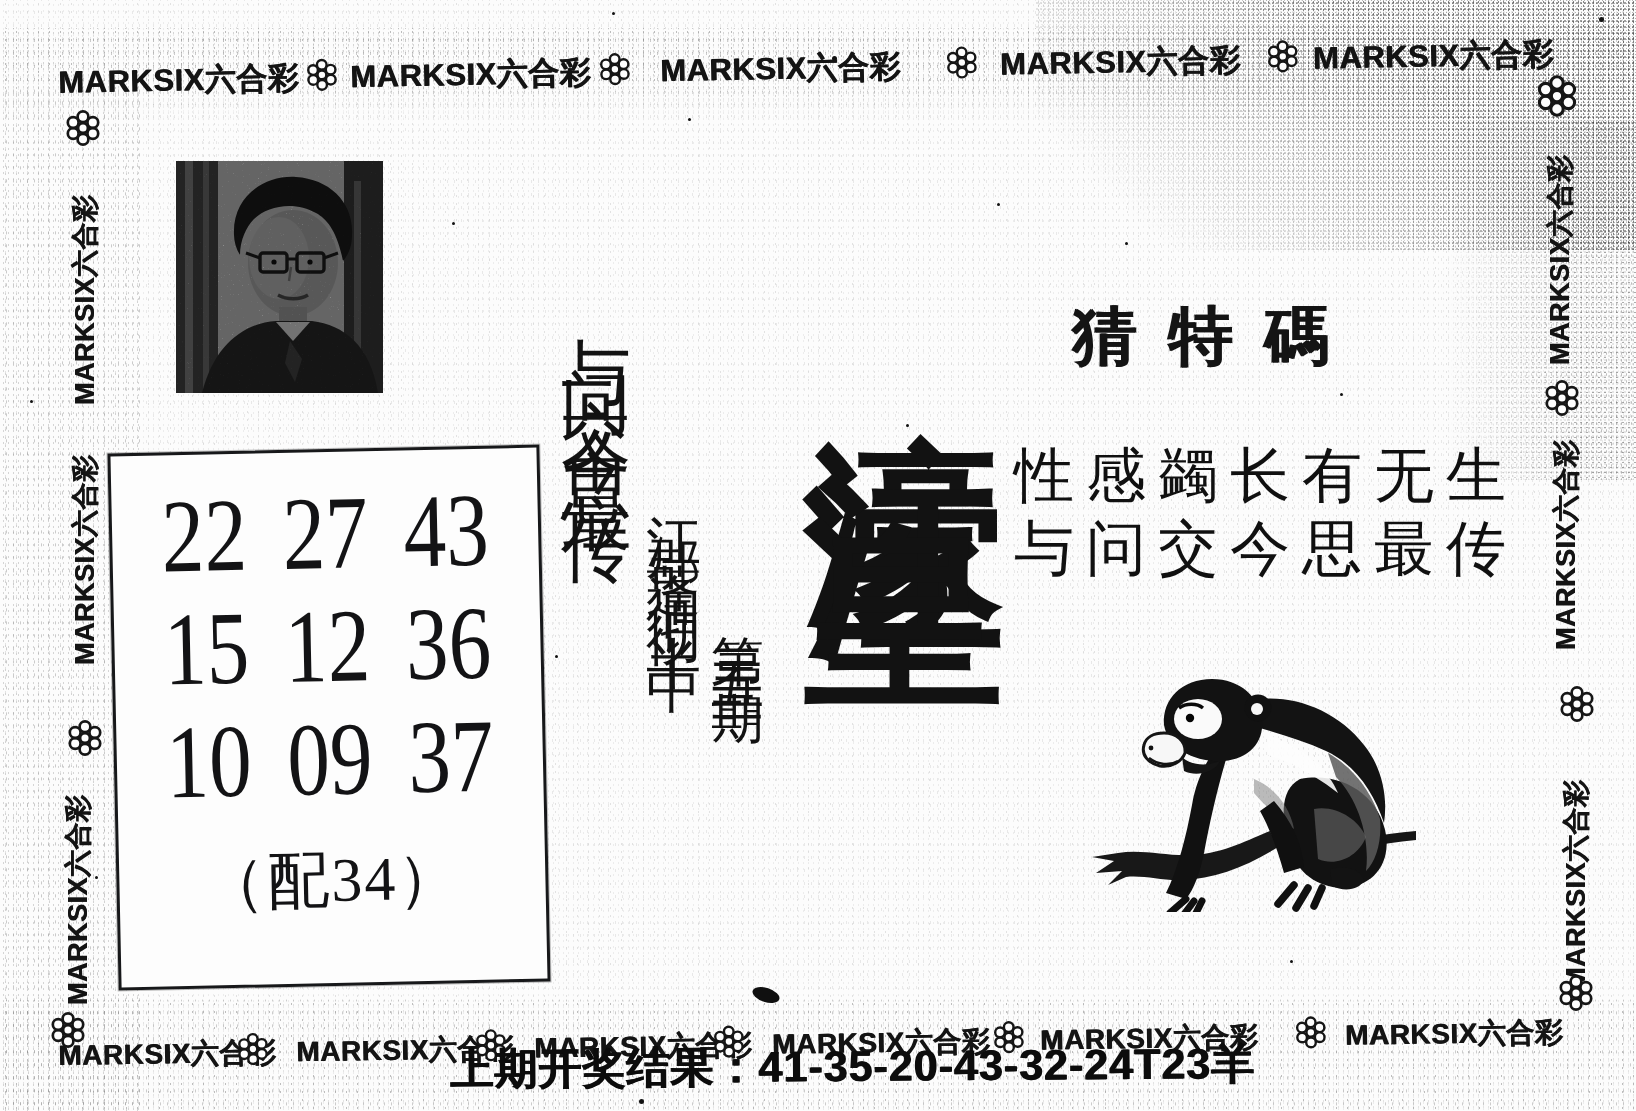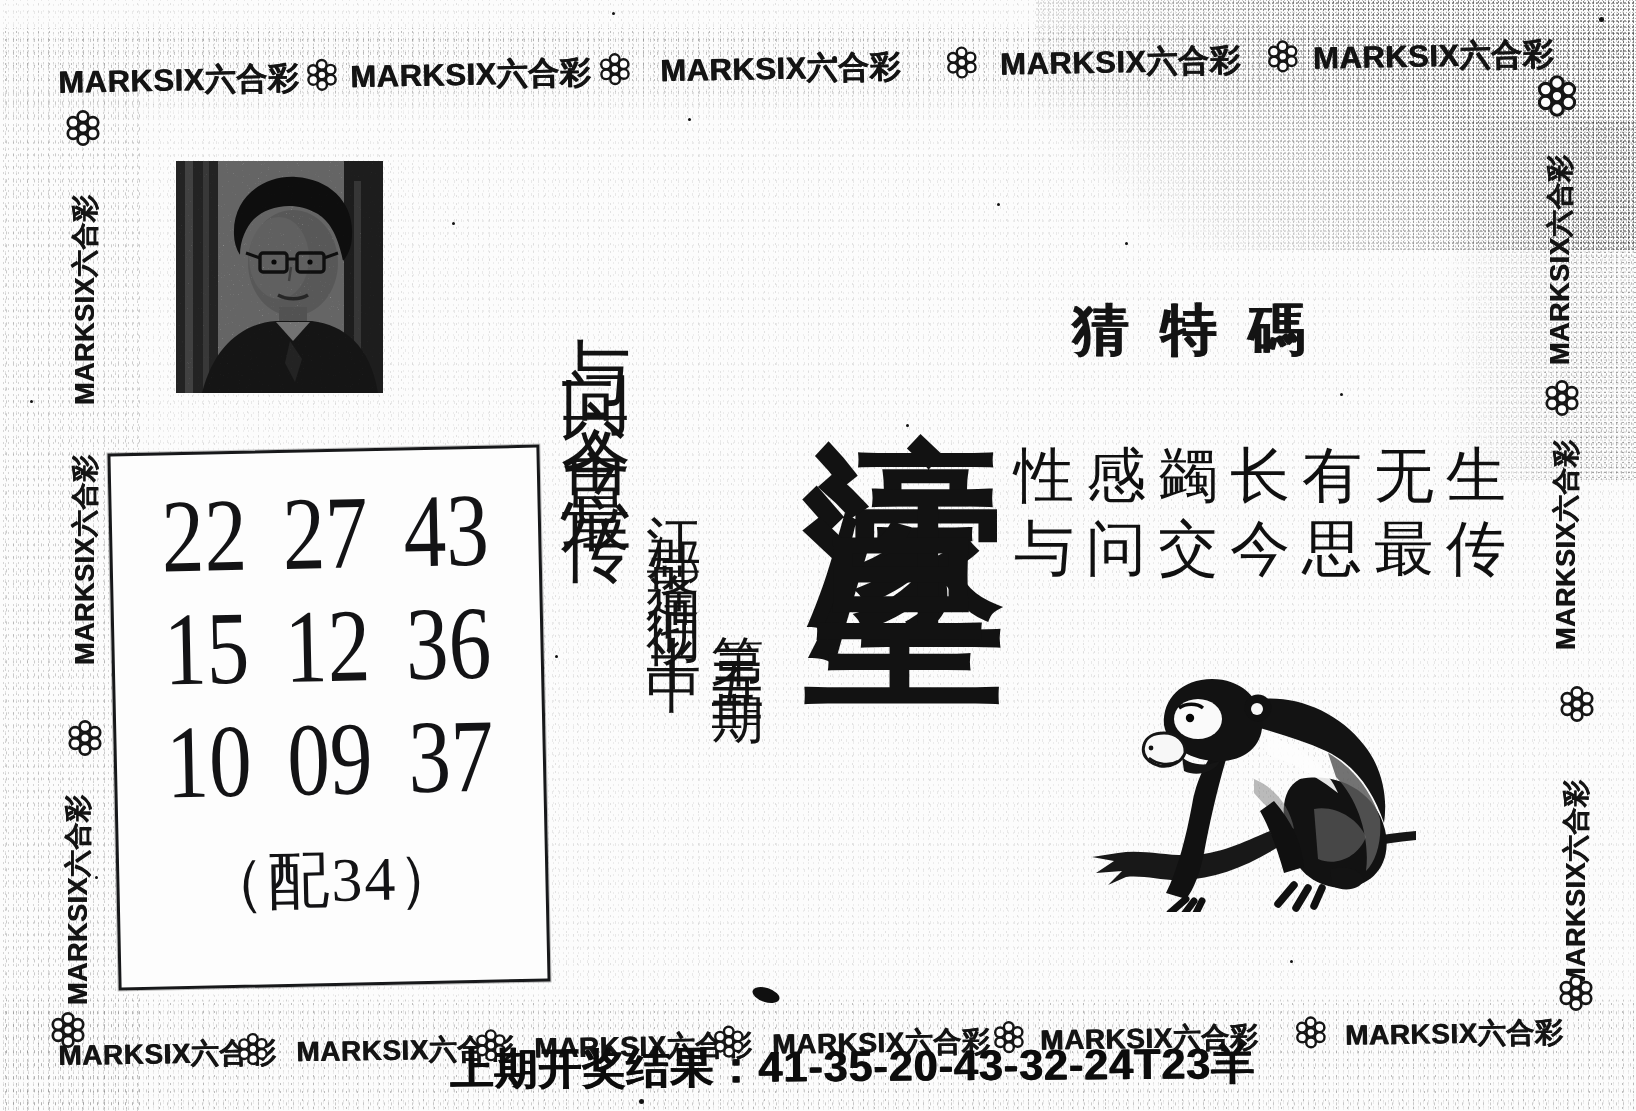--- a/index.html
+++ b/index.html
@@ -63,21 +63,21 @@
 
   
   .vcol{position:absolute;writing-mode:vertical-rl;text-orientation:upright;z-index:2;
     font-family:"DejaVu Serif",serif;color:#121212;white-space:nowrap;}
   .col-main{left:550px;top:282px;font-size:70px;letter-spacing:30px;}
   .col-sub{left:637px;top:472px;font-size:55px;letter-spacing:24px;}
   .col-issue{left:702px;top:594px;font-size:53px;letter-spacing:14px;}
   .main-title{left:772px;top:266px;font-size:200px;letter-spacing:46px;font-weight:900;
     font-family:"DejaVu Serif",serif;}
 
-  .guess-title{position:absolute;left:1072px;top:293px;font-size:56px;font-weight:900;
+  .guess-title{position:absolute;left:1072px;top:293px;font-size:64px;font-weight:900;
     letter-spacing:32px;z-index:2;text-shadow:1.5px 0 0 currentColor;white-space:nowrap;}
   .tiprow{position:absolute;font-family:"DejaVu Serif",serif;font-size:60px;letter-spacing:12px;
     z-index:2;white-space:nowrap;color:#101010;}
   .tiprow-1{left:1014px;top:436px;}
   .tiprow-2{left:1014px;top:509px;}
 
   
   .monkey{position:absolute;left:1078px;top:660px;width:340px;height:252px;z-index:2;}
   .result{position:absolute;left:450px;top:1038px;font-size:43px;font-weight:900;z-index:4;
     letter-spacing:1px;white-space:nowrap;color:#0c0c0c;transform:rotate(-.4deg);

